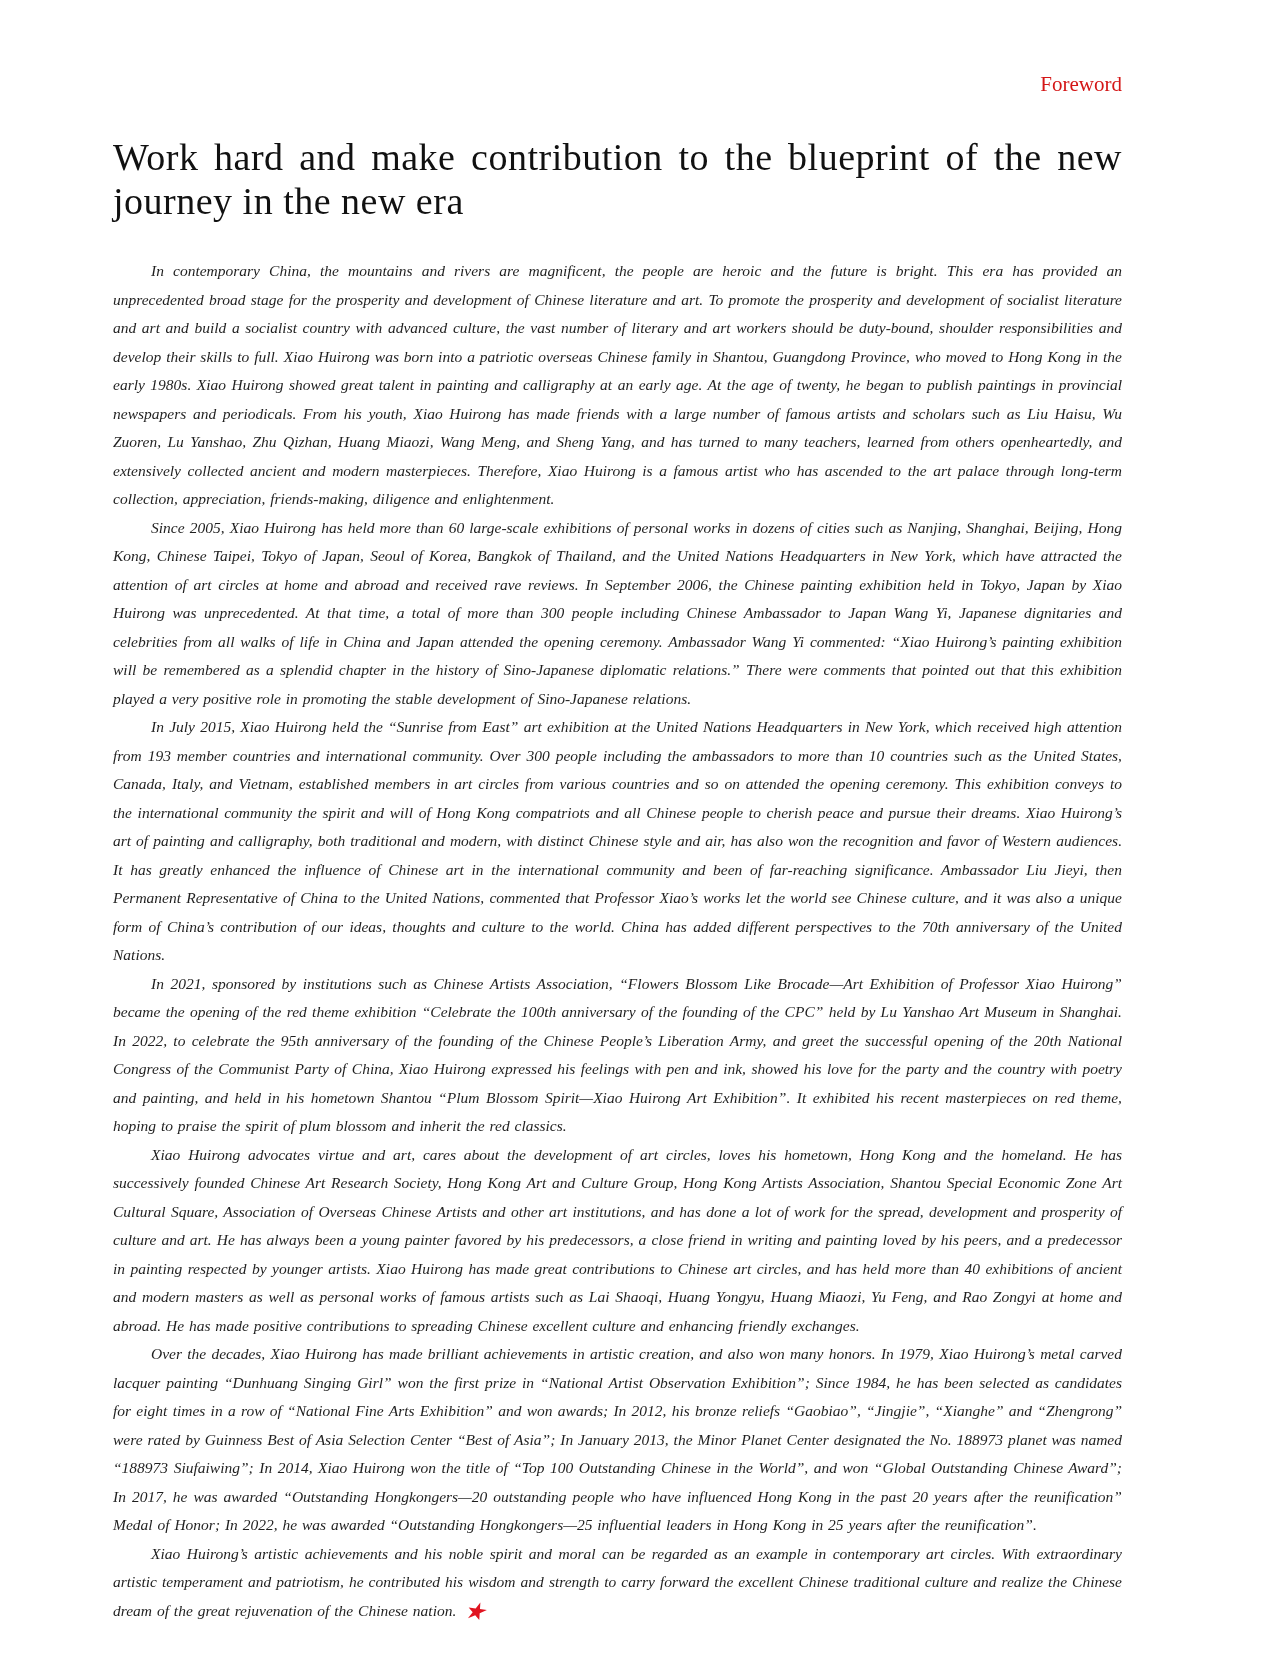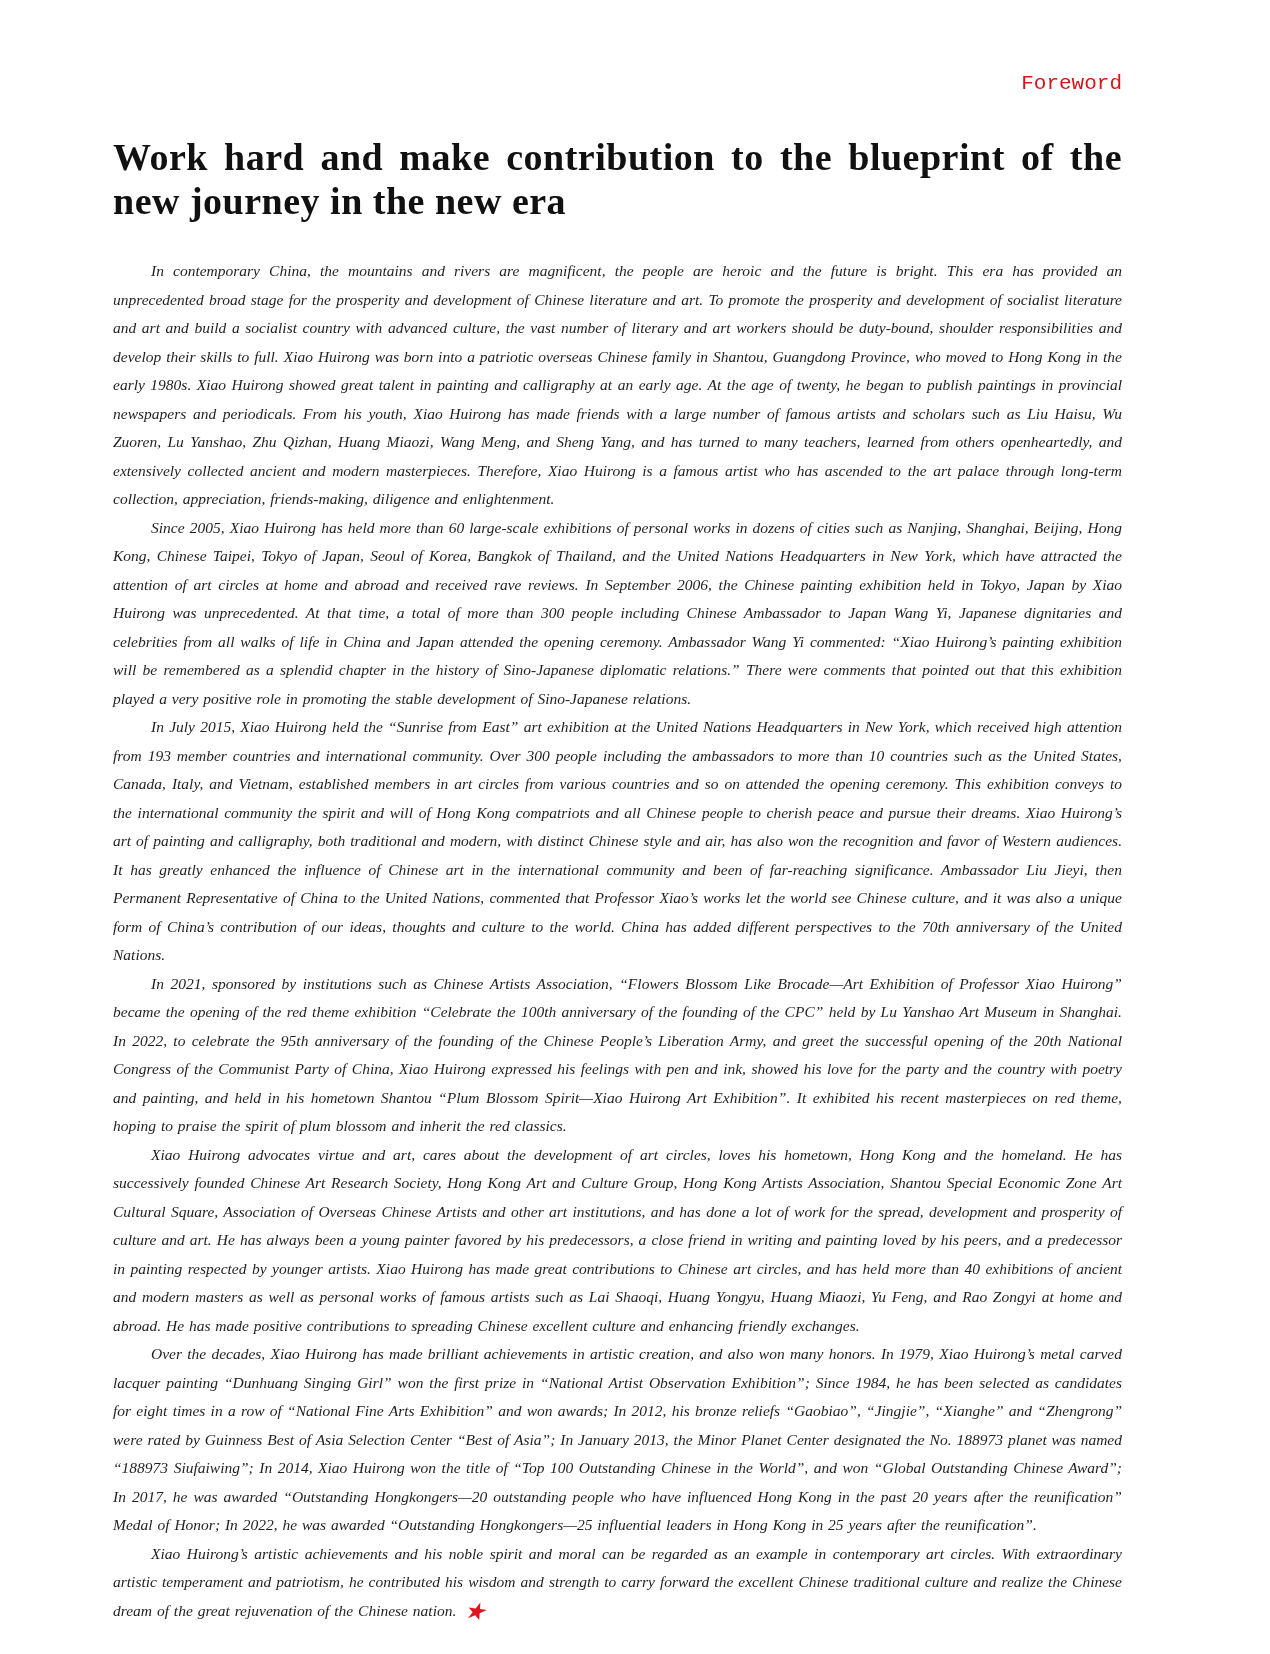--- a/index.html
+++ b/index.html
@@ -15,29 +15,29 @@
     background: #ffffff;
     box-sizing: border-box;
     padding: 0 148px 0 113px;
     overflow: hidden;
     font-family: "Liberation Serif", serif;
     color: #1a1a1a;
   }
   .foreword-label {
     margin-top: 72px;
     text-align: right;
-    font-family: Liberation Mono, monospace;
+    font-family: Liberation Serif, serif;
     font-size: 21px;
     line-height: 24px;
     color: #d41616;
   }
   .doc-title {
     margin: 39px 0 0 0;
     font-family: "Liberation Serif", serif;
-    font-weight: 700;
+    font-weight: 400;
     font-size: 38px;
     line-height: 44px;
     letter-spacing: 0.5px;
     text-align: justify;
     color: #111111;
   }
   .body-text {
     margin-top: 34px;
   }
   .body-text p {

